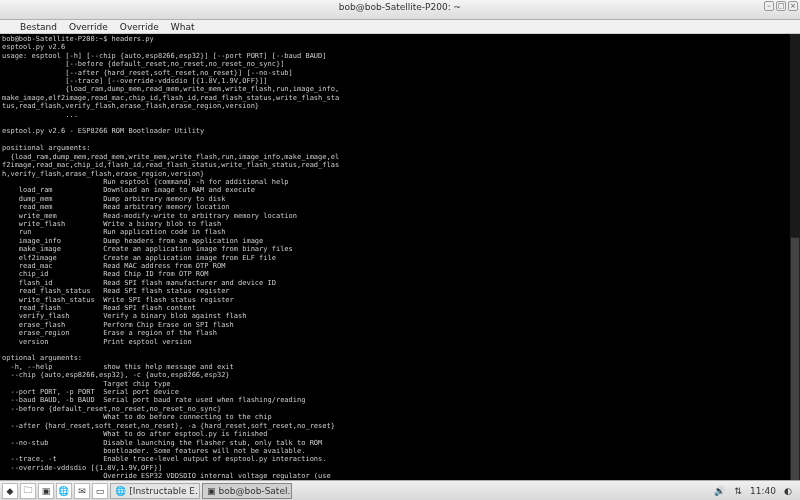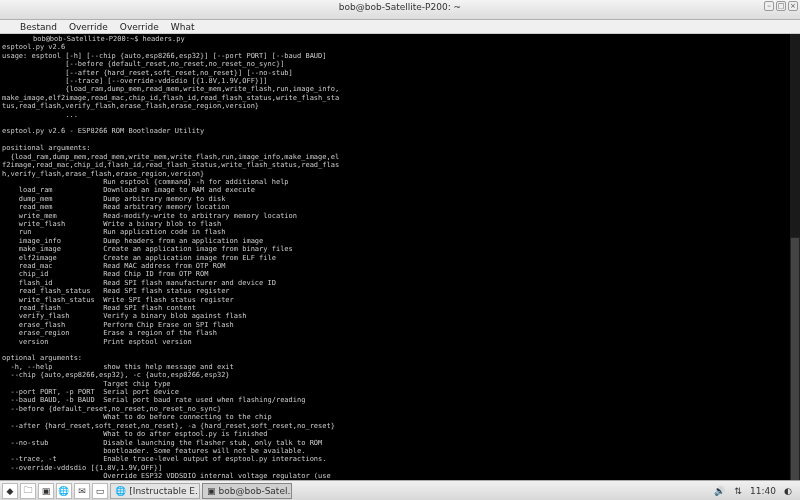--- a/index.html
+++ b/index.html
@@ -49,21 +49,21 @@
     color: #ccc;
     font-family: "DejaVu Sans Mono","Courier New",monospace;
     font-size: 7px;
     line-height: 8.4px;
     white-space: pre;
     padding: 1px 2px;
     height: 452px;
     overflow: hidden;
     position: relative;
   }
-  .prompt-user { color: #ccc; margin-left: 31px; }
+  .prompt-user { color: #ccc; }
   .scrollbar {
     position: absolute;
     right: 0; top: 0;
     width: 10px; height: 100%;
     background: #1a1a1a;
   }
   .scroll-thumb {
     position: absolute;
     right: 0; bottom: 0;
     width: 10px; height: 55%;

